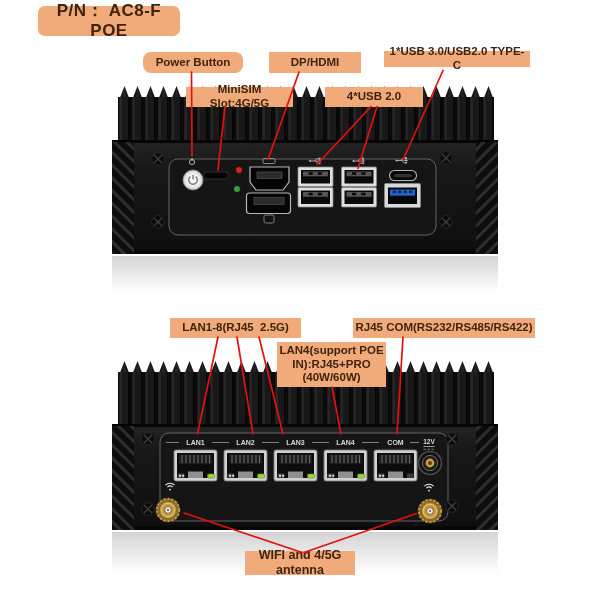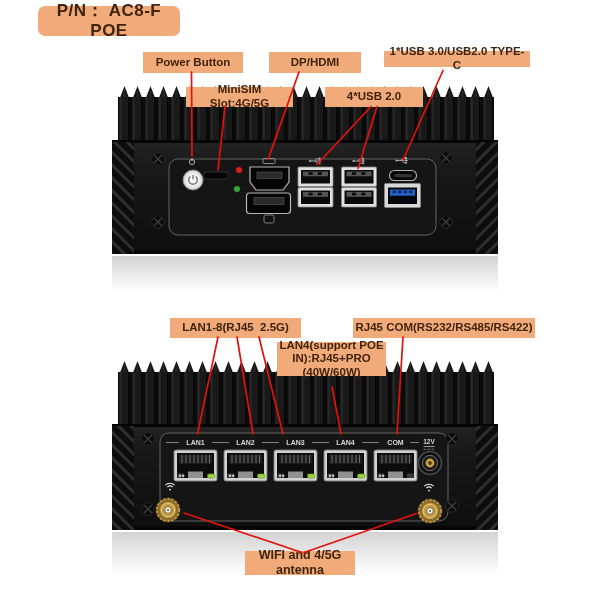--- a/index.html
+++ b/index.html
@@ -238,29 +238,29 @@
       <use href="#wifi" x="429" y="488"></use>
       <use href="#sma" x="168" y="510"></use>
       <use href="#sma" x="430" y="511"></use>
 
       <rect x="112" y="532" width="386" height="42" fill="url(#refl)"></rect>
     </g>
   </svg>
 
   <div class="callout pn" style="left:38px;top:6px;width:142px;height:30px;">P/N： AC8-F POE</div>
 
-  <div class="callout" style="left:143px;top:52px;width:100px;height:21px;">Power Button</div>
+  <div class="callout" style="left:143px;top:52px;width:100px;height:21px;border-radius:8px;">Power Button</div>
   <div class="callout" style="left:255px;top:52px;width:92px;height:21px;margin-left:14px;">DP/HDMI</div>
   <div class="callout" style="left:384px;top:51px;width:146px;height:16px;">1*USB 3.0/USB2.0 TYPE-C</div>
   <div class="callout" style="left:186px;top:87px;width:107px;height:20px;">MiniSIM Slot:4G/5G</div>
   <div class="callout" style="left:325px;top:87px;width:98px;height:20px;">4*USB 2.0</div>
 
   <div class="callout" style="left:170px;top:318px;width:131px;height:20px;">LAN1-8(RJ45  2.5G)</div>
   <div class="callout" style="left:327px;top:318px;width:182px;height:20px;margin-left:26px;">RJ45 COM(RS232/RS485/RS422)</div>
-  <div class="callout" style="left:277px;top:342px;width:109px;height:34px;">LAN4(support POE IN):RJ45+PRO (40W/60W)</div>
+  <div class="callout" style="left:277px;top:342px;width:109px;height:45px;">LAN4(support POE IN):RJ45+PRO (40W/60W)</div>
   <div class="callout" style="left:245px;top:551px;width:110px;height:24px;font-size:12.5px;">WIFI and 4/5G antenna</div>
 
   <svg class="layer overlay" viewBox="0 0 600 600">
     <g stroke="#e2120c" stroke-width="1.7" stroke-linecap="round">
       <line x1="191.5" y1="72" x2="192" y2="156"></line>
       <line x1="225" y1="106.5" x2="218" y2="170"></line>
       <line x1="299" y1="72" x2="268" y2="159.5"></line>
       <line x1="371" y1="106.5" x2="317" y2="164.5"></line>
       <line x1="377" y1="106.5" x2="358" y2="168.5"></line>
       <line x1="443" y1="70.5" x2="403" y2="160"></line>

